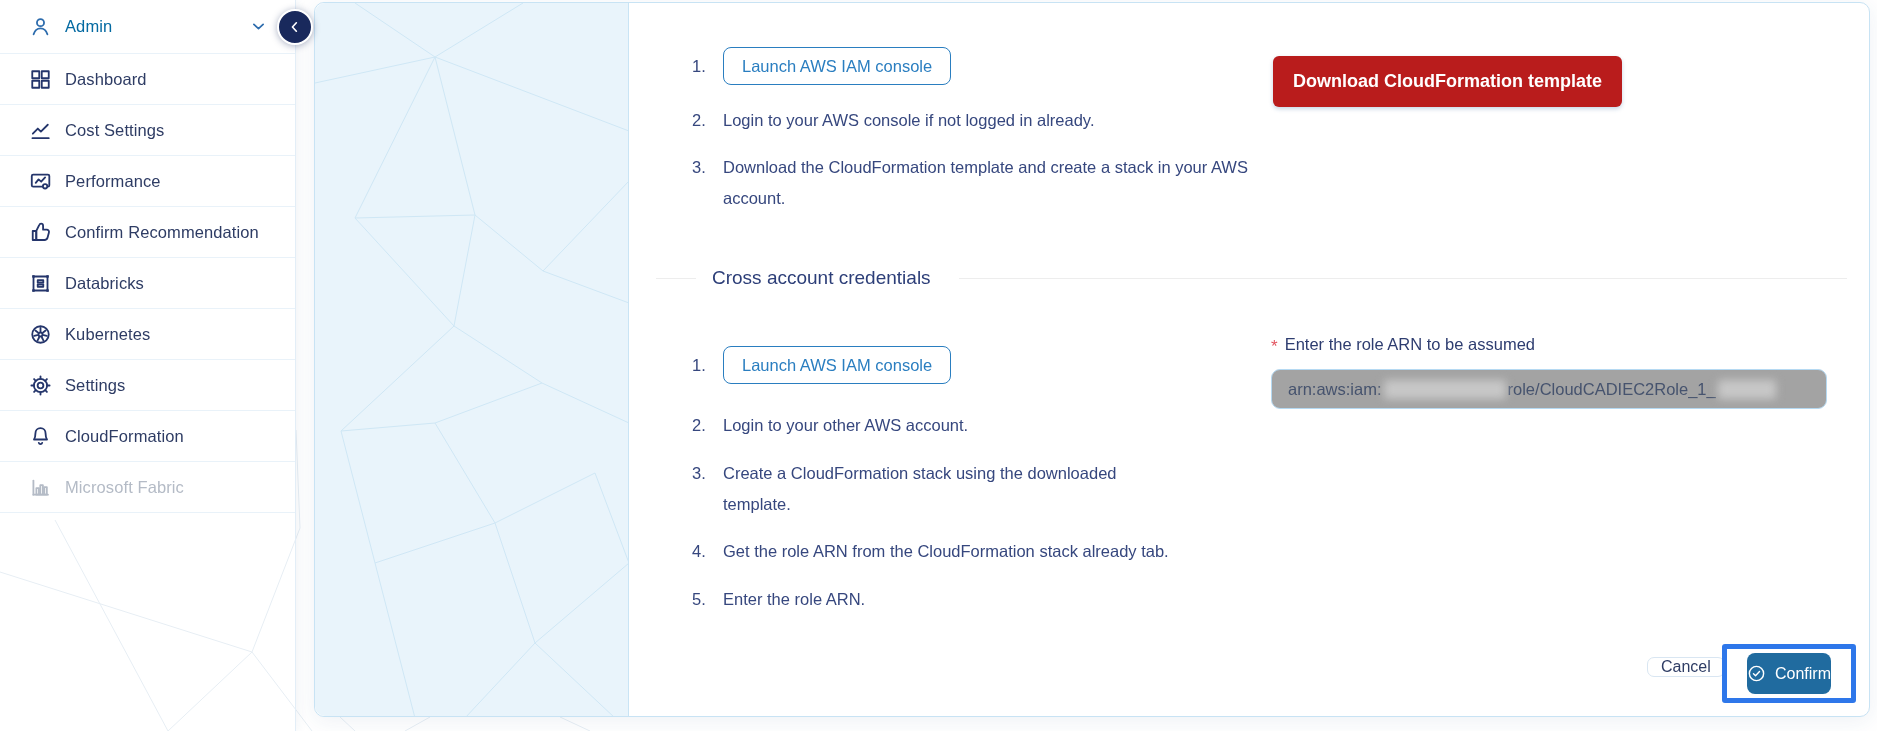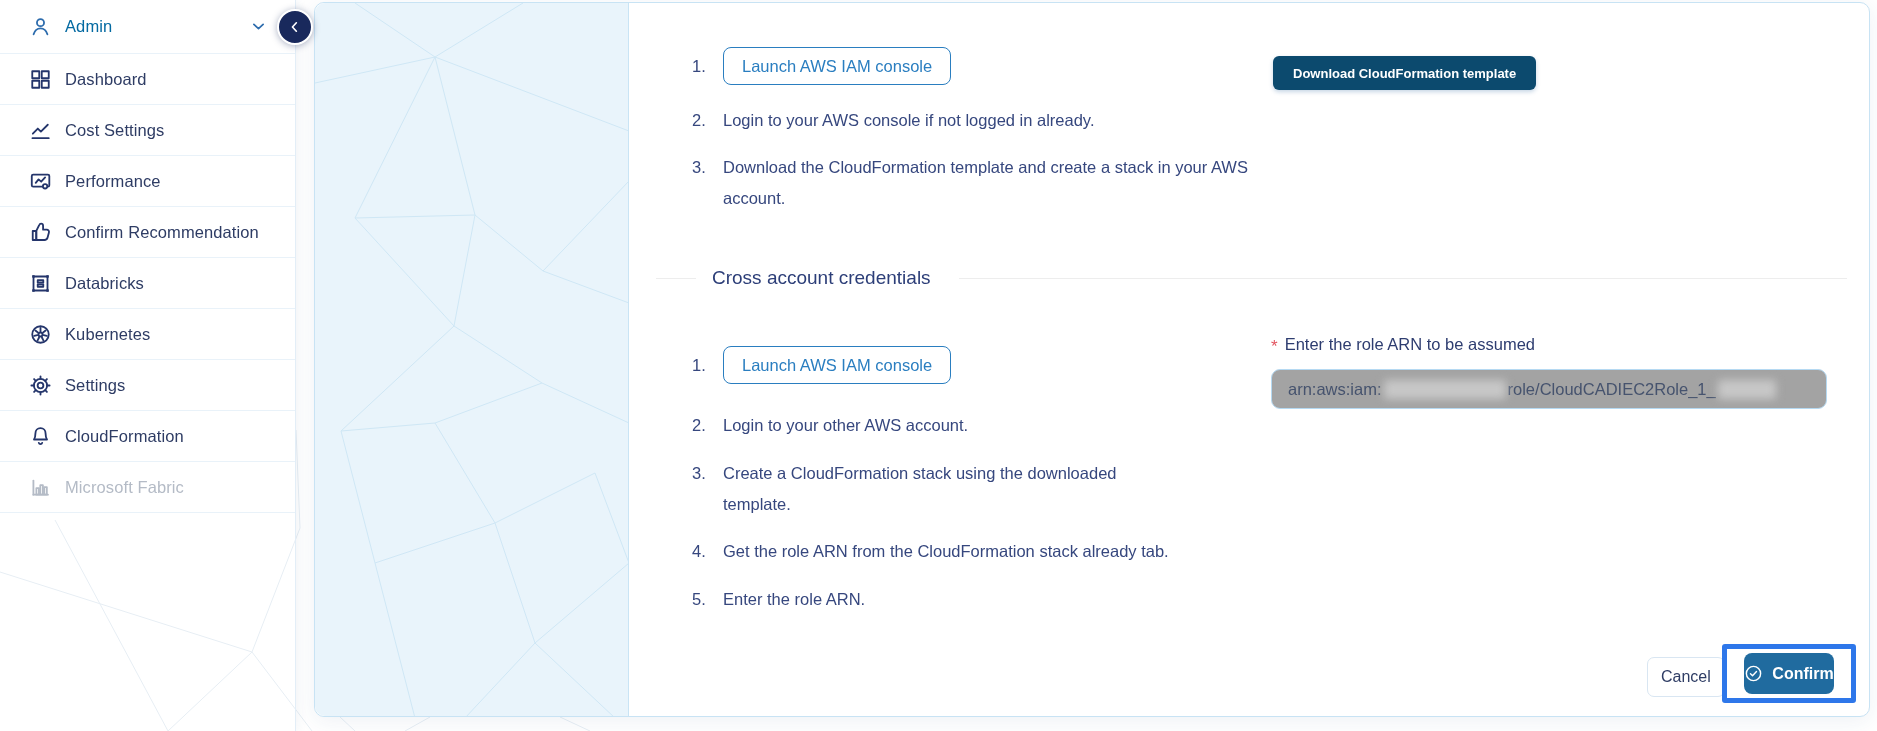--- a/index.html
+++ b/index.html
@@ -42,23 +42,23 @@
   .dialog-content { position: absolute; left: 314px; top: 0; right: 0; bottom: 0; }
 
   .step-row { position: absolute; display: flex; align-items: flex-start;
               color: #36477e; font-size: 16.5px; line-height: 31px; }
   .step-num { flex: none; width: 31px; }
   .btn-row { align-items: center; }
 
   .btn-launch { height: 38px; padding: 0 18px; background: #fff; border: 1.5px solid #2a7ec0;
                 border-radius: 8px; color: #2a7ec0; font-size: 16.5px; font-family: inherit;
                 cursor: pointer; }
-  .btn-download { position: absolute; left: 644px; top: 53px; height: 34px; padding: 0 20px;
-                  background: #0c4a6e; border: none; border-radius: 6px; color: #fff;
-                  font-size: 13px; font-weight: bold; font-family: inherit; cursor: pointer;
+  .btn-download { position: absolute; left: 644px; top: 53px; height: 51px; padding: 0 20px;
+                  background: #b91c1c; border: none; border-radius: 6px; color: #fff;
+                  font-size: 18px; font-weight: bold; font-family: inherit; cursor: pointer;
                   box-shadow: 0 2px 4px rgba(30,90,150,0.25); }
 
   .divider { position: absolute; top: 258px; left: 0; right: 0; height: 34px;
              display: flex; align-items: center; }
   .divider-line { border-top: 1px solid #ededed; height: 0; }
   .divider-line-l { width: 40px; margin-left: 27px; }
   .divider-line-r { flex: 1; margin-right: 22px; margin-left: 28px; }
   .divider-text { padding-left: 16px; font-size: 19px; color: #2c3e78; white-space: nowrap; }
 
   .arn-label { position: absolute; left: 642px; top: 332px; display: flex; align-items: baseline;
@@ -66,28 +66,28 @@
   .req-mark { color: #e25560; font-size: 17px; position: relative; top: 2px; }
   .arn-input { position: absolute; left: 642px; top: 366px; width: 556px; height: 40px;
                border: 1px solid #b5d9f2; border-radius: 9px; background: #a3a3a3;
                display: flex; align-items: center; padding: 0 16px; font-size: 16.5px;
                color: #46536e; white-space: nowrap; overflow: hidden; cursor: text; }
   .redact { display: inline-block; flex: none; height: 19px; background: #c7c7c7;
             border-radius: 3px; filter: blur(4px); margin: 0 2px; }
   .redact-1 { width: 122px; }
   .redact-2 { width: 58px; }
 
-  .btn-cancel { position: absolute; left: 1018px; top: 654px; height: 40px; padding: 8px 13px;
+  .btn-cancel { position: absolute; left: 1018px; top: 654px; height: 20px; padding: 0 13px;
                 background: #fff; border: 1px solid #d9e6f2; border-radius: 7px;
                 color: #2e3c64; font-size: 16px; font-family: inherit; cursor: pointer; }
   .confirm-highlight { position: absolute; left: 1093px; top: 641px; width: 134px; height: 59px;
                        border: 5px solid #2e77ea; border-radius: 3px; background: #fff;
                        display: flex; align-items: center; justify-content: center; }
   .btn-confirm { height: 41px; padding: 0 0; background: #206b9f; border: none;
-                 border-radius: 8px; color: #fff; font-size: 16px; font-weight: bold;
+                 border-radius: 8px; color: #fff; font-size: 16px; font-weight: normal;
                  font-family: inherit; display: flex; align-items: center; gap: 9px; cursor: pointer; }
   .btn-confirm svg { width: 19px; height: 19px; stroke: #fff; fill: none; stroke-width: 1.8;
                      stroke-linecap: round; stroke-linejoin: round; }
 </style>
 </head>
 <body>
 
 <div class="screen">
 
   <svg class="page-mesh" width="1877" height="731" viewBox="0 0 1877 731">

